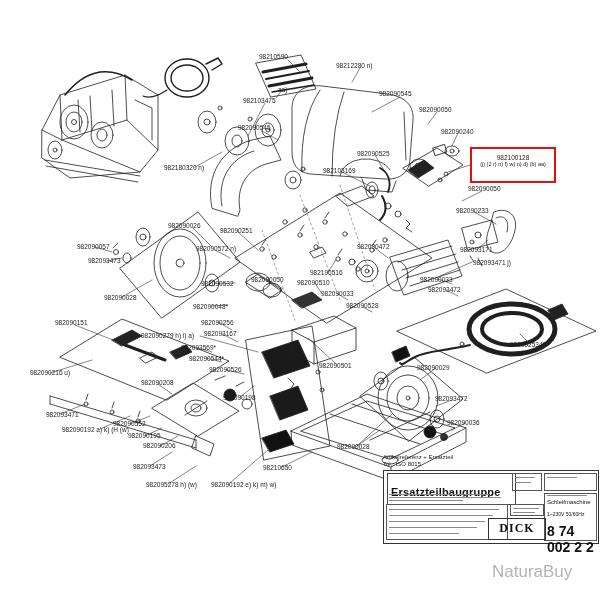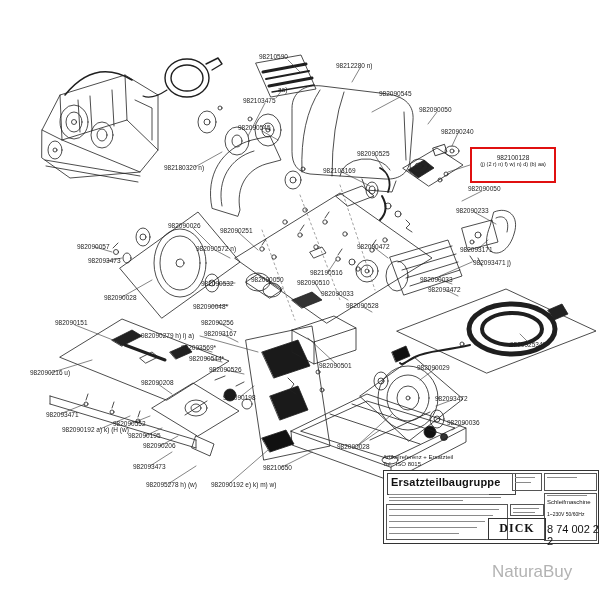--- a/index.html
+++ b/index.html
@@ -10,29 +10,29 @@
        font-family:"Liberation Sans",sans-serif;}
   #highlight-box{position:absolute;left:470px;top:147px;width:86px;height:36px;
        border:2px solid #e01010;box-sizing:border-box;text-align:center;padding-top:5px;}
   #highlight-box .pn{font-size:6.5px;color:#1c1c1c;}
   #highlight-box .sfx{font-size:5.5px;color:#1c1c1c;}
   
   #tb-wrap{position:absolute;left:383px;top:454px;width:216px;}
   .tb-note{font-size:6px;color:#222;line-height:7px;}
   #tblock{border:1.2px solid #333;margin-top:2px;height:72px;position:relative;background:#fff;}
   #tb-title{position:absolute;left:3px;top:2px;width:122px;height:18px;border:1px solid #444;
-       font-size:11px;font-weight:bold;color:#111;padding:2px 2px 0 3px;letter-spacing:.2px;}
+       font-size:11px;font-weight:bold;color:#111;padding:12px 2px 0 3px;letter-spacing:.2px;}
   .micro{position:absolute;background:#8a8a8a;height:1px;}
   .cell{position:absolute;border:.7px solid #555;box-sizing:border-box;}
   #tb-brand{position:absolute;left:104px;top:47px;width:56px;height:20px;border:1px solid #333;
        font-size:12px;font-weight:bold;color:#111;text-align:center;line-height:19px;
        letter-spacing:1px;font-family:"Liberation Serif",serif;}
   #tb-machine{position:absolute;left:163px;top:28px;width:52px;font-size:6px;color:#111;}
   #tb-power{position:absolute;left:163px;top:40px;width:52px;font-size:5px;color:#111;}
-  #tb-number{position:absolute;left:163px;top:52px;width:52px;font-size:11px;font-weight:normal;color:#111;}
+  #tb-number{position:absolute;left:163px;top:52px;width:52px;font-size:14px;font-weight:bold;color:#111;}
   #watermark{position:absolute;left:492px;top:562px;font-size:17px;color:#b3b3b3;
        font-family:"Liberation Sans",sans-serif;}
 </style>
 </head>
 <body>
 
 <div id="page">
 
   <svg id="art-svg" width="600" height="600" viewBox="0 0 600 600" fill="none" stroke="#1f1f1f" stroke-width="0.8" stroke-linejoin="round" stroke-linecap="round">
 

